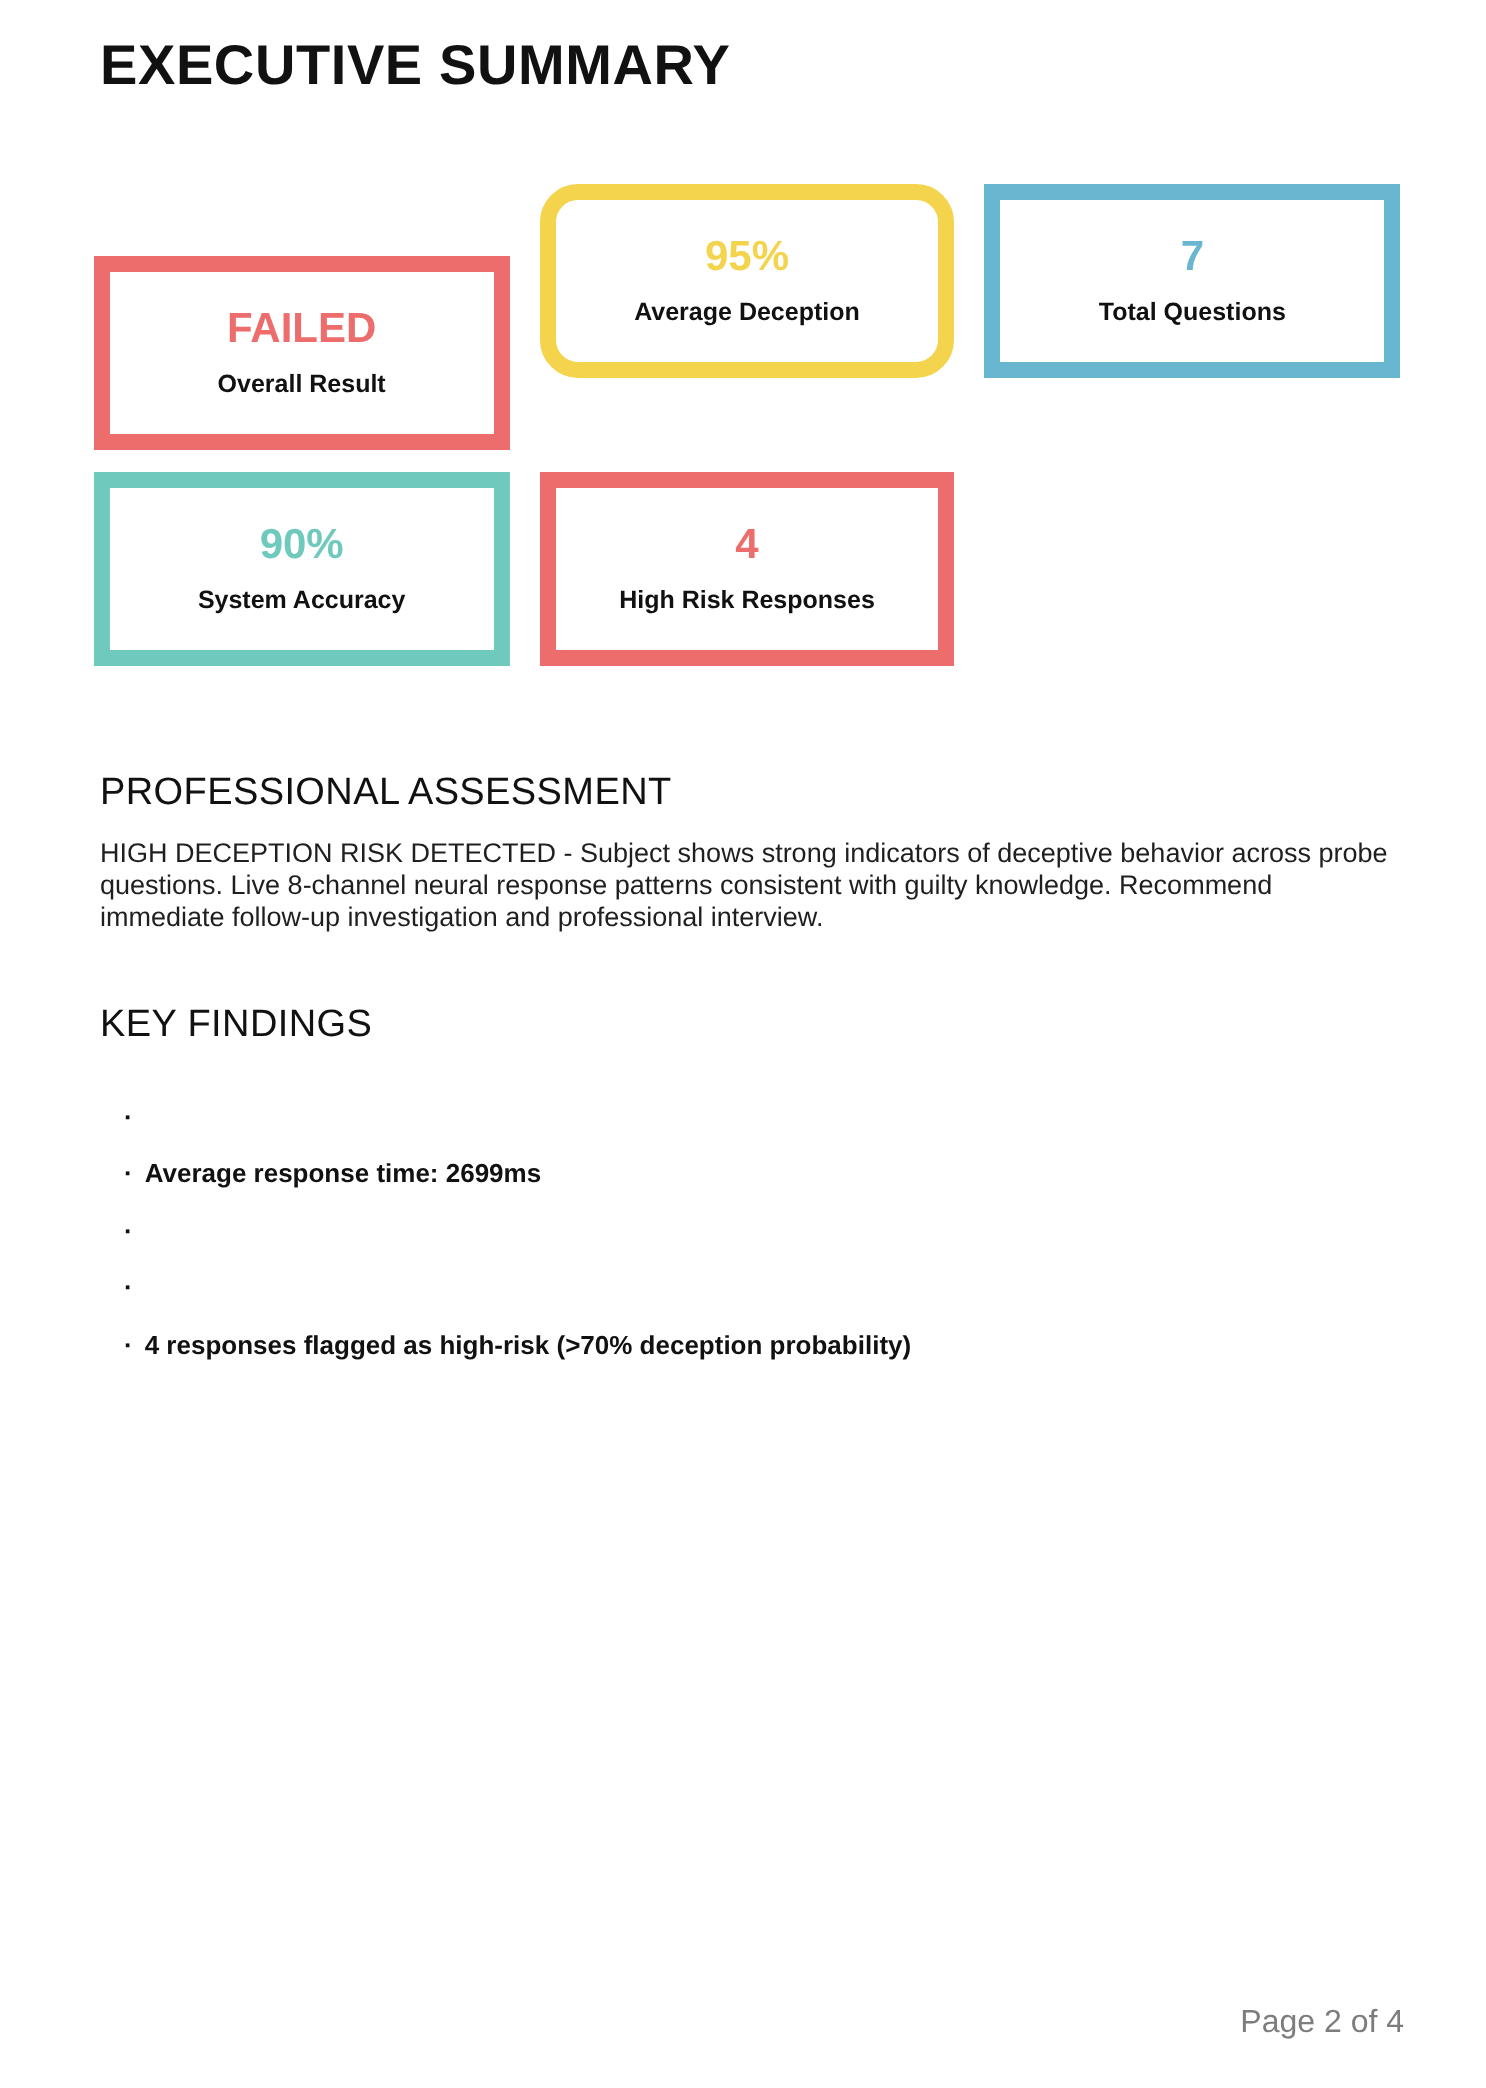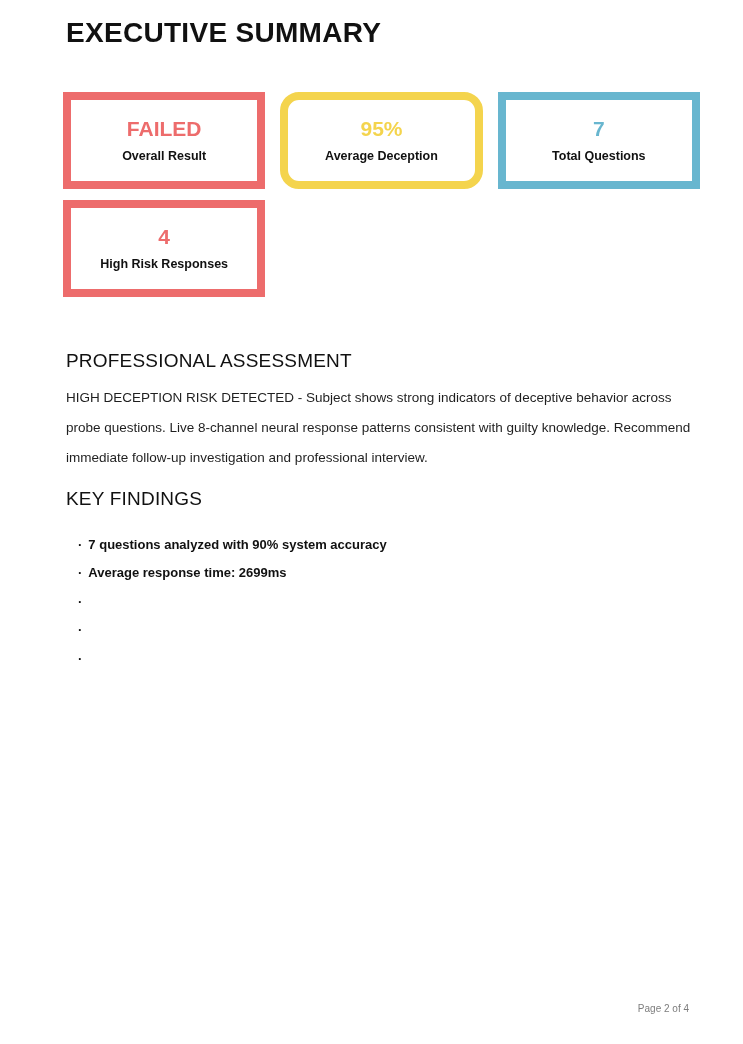--- a/index.html
+++ b/index.html
@@ -4,21 +4,21 @@
 <style>
   * { margin: 0; padding: 0; box-sizing: border-box; }
   html, body { background: #ffffff; }
   body {
     width: 743px; height: 1044px;
     position: relative;
     font-family: "Liberation Sans", sans-serif;
     color: #1a1a1a;
     overflow: hidden;
   }
-  .page { padding: 16px 43px 0 66px; }
+  .page { padding: 16px 43px 0 50px; }
 
   .doc-title {
     font-size: 28px;
     font-weight: bold;
     line-height: 34px;
     color: #111;
     letter-spacing: 0.3px;
   }
 
   .cards {
@@ -55,26 +55,26 @@
     font-size: 19px;
     font-weight: normal;
     color: #111;
     line-height: 24px;
     letter-spacing: 0.2px;
   }
   .assessment-heading { margin-top: 52px; }
   .assessment-body {
     margin-top: 10px;
     font-size: 13.5px;
-    line-height: 30px;
+    line-height: 16px;
     color: #1f1f1f;
     max-width: 655px;
   }
 
-  .findings-heading { margin-top: 14px; }
+  .findings-heading { margin-top: 34px; }
   .findings-list {
     margin-top: 19px;
     list-style: none;
     padding-left: 12px;
   }
   .findings-list li {
     height: 28.5px;
     display: flex;
     align-items: center;
     font-size: 13px;
@@ -82,70 +82,74 @@
     color: #111;
   }
   .bullet-glyph {
     font-weight: bold;
     margin-right: 6px;
   }
 
   .page-footer {
     position: absolute;
     top: 1003px;
-    right: 54px;
-    font-size: 10px;
+    right: 41px;
+    font-size: 16px;
     color: #7d7d7d;
   }
 </style>
 </head>
 <body>
 
 <div class="page">
 
   <h1 class="doc-title">EXECUTIVE SUMMARY</h1>
 
   <div class="cards">
-    <div class="card" style="border-color: rgb(237, 108, 108);">
+    <div class="card" style="border-color: rgb(237, 108, 108); margin-top: 36px;">
       <div class="card-value" style="color: rgb(237, 108, 108);">FAILED</div>
       <div class="card-label">Overall Result</div>
     </div>
     <div class="card" style="border-color: rgb(244, 212, 77); border-radius: 19px;">
       <div class="card-value" style="color: rgb(244, 212, 77);">95%</div>
       <div class="card-label">Average Deception</div>
     </div>
     <div class="card" style="border-color: rgb(104, 182, 207);">
       <div class="card-value" style="color: rgb(104, 182, 207);">7</div>
       <div class="card-label">Total Questions</div>
+    </div>
+    <div class="card" style="border-color: rgb(111, 201, 188);">
+      <div class="card-value" style="color: rgb(111, 201, 188);">90%</div>
+      <div class="card-label">System Accuracy</div>
     </div>
     <div class="card" style="border-color: rgb(237, 108, 108);">
       <div class="card-value" style="color: rgb(237, 108, 108);">4</div>
       <div class="card-label">High Risk Responses</div>
     </div>
   </div>
 
   <h2 class="section-heading assessment-heading">PROFESSIONAL ASSESSMENT</h2>
   <p class="assessment-body">HIGH DECEPTION RISK DETECTED - Subject shows strong indicators of deceptive behavior across probe questions. Live 8-channel neural response patterns consistent with guilty knowledge. Recommend immediate follow-up investigation and professional interview.</p>
 
   <h2 class="section-heading findings-heading">KEY FINDINGS</h2>
   <ul class="findings-list">
     <li>
       <span class="bullet-glyph">·</span>
-      <span>7 questions analyzed with 90% system accuracy</span>
     </li>
     <li>
       <span class="bullet-glyph">·</span>
       <span>Average response time: 2699ms</span>
     </li>
     <li>
       <span class="bullet-glyph">·</span>
     </li>
     <li>
       <span class="bullet-glyph">·</span>
     </li>
     <li>
       <span class="bullet-glyph">·</span>
+      <span>4 responses flagged as high-risk (&gt;70% deception probability)</span>
     </li>
   </ul>
 
 </div>
 
 <div class="page-footer">Page 2 of 4</div>
 
 </body></html>

